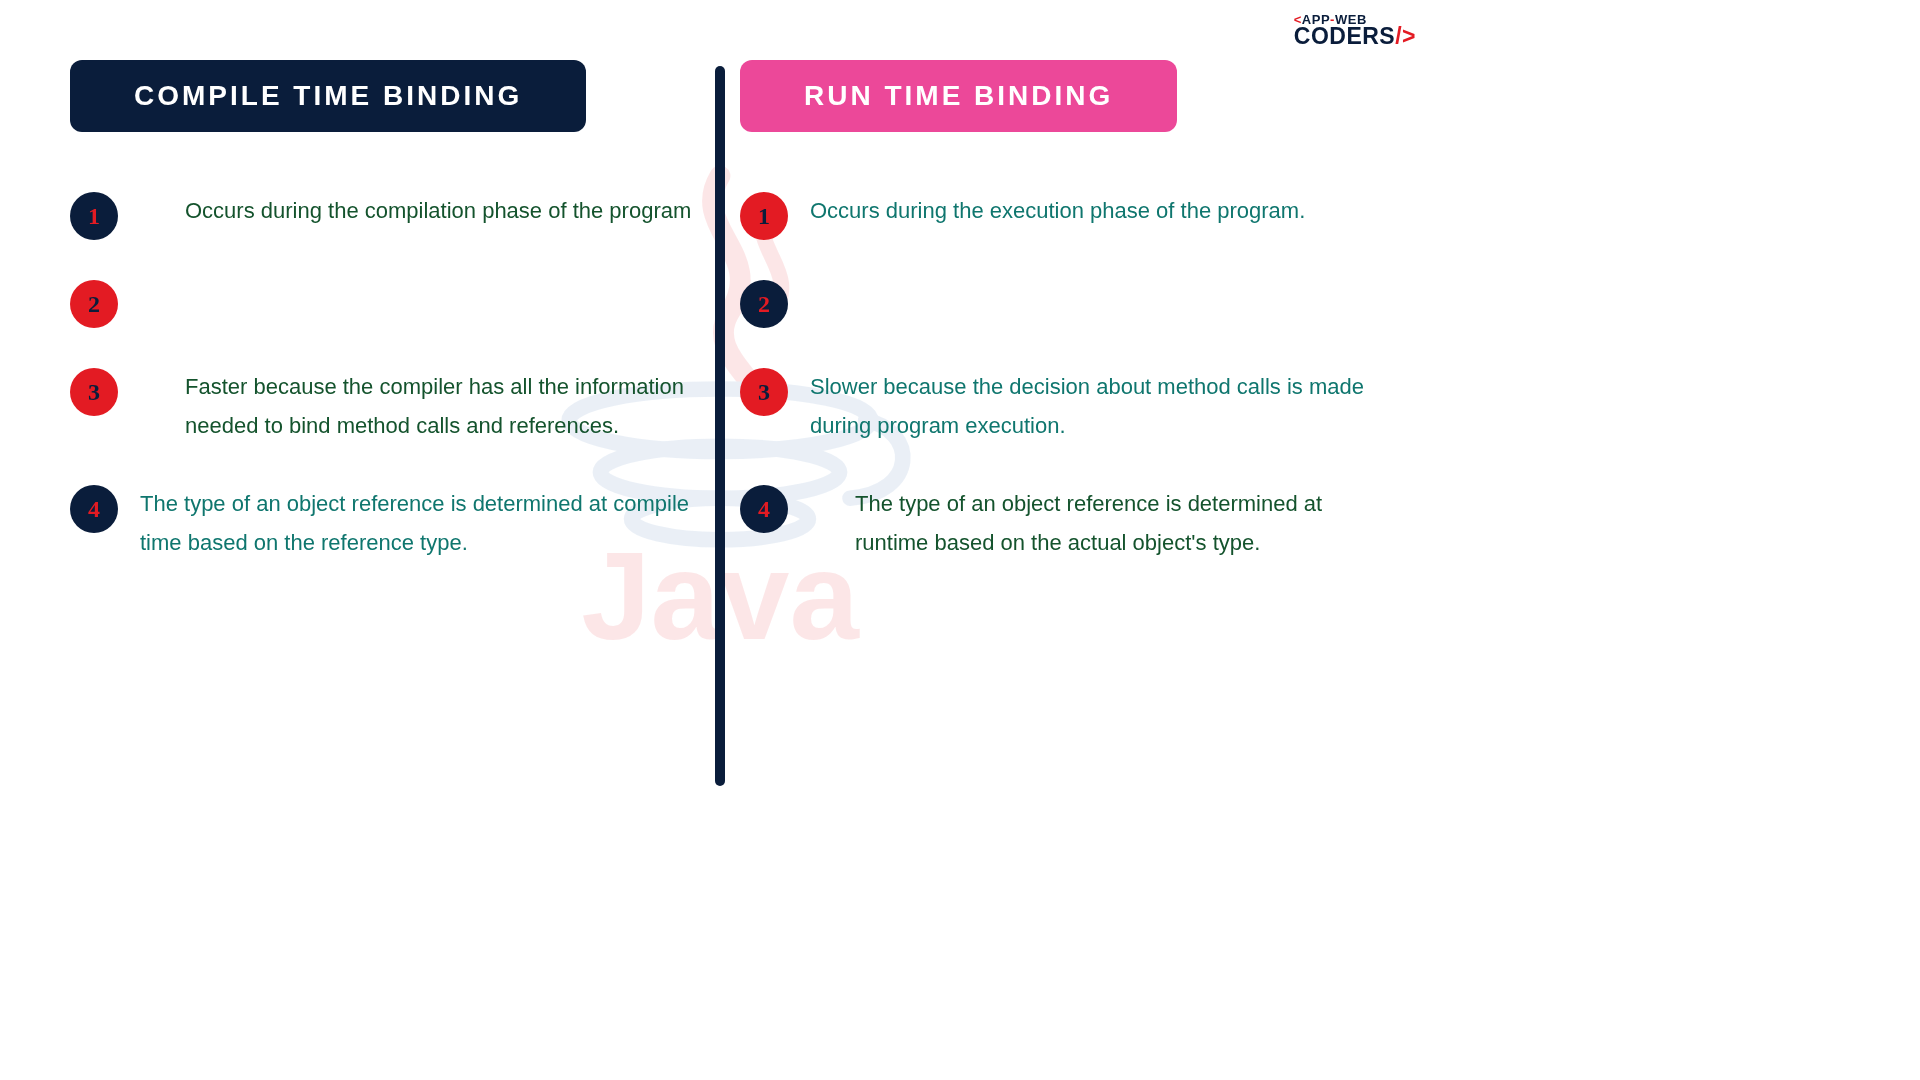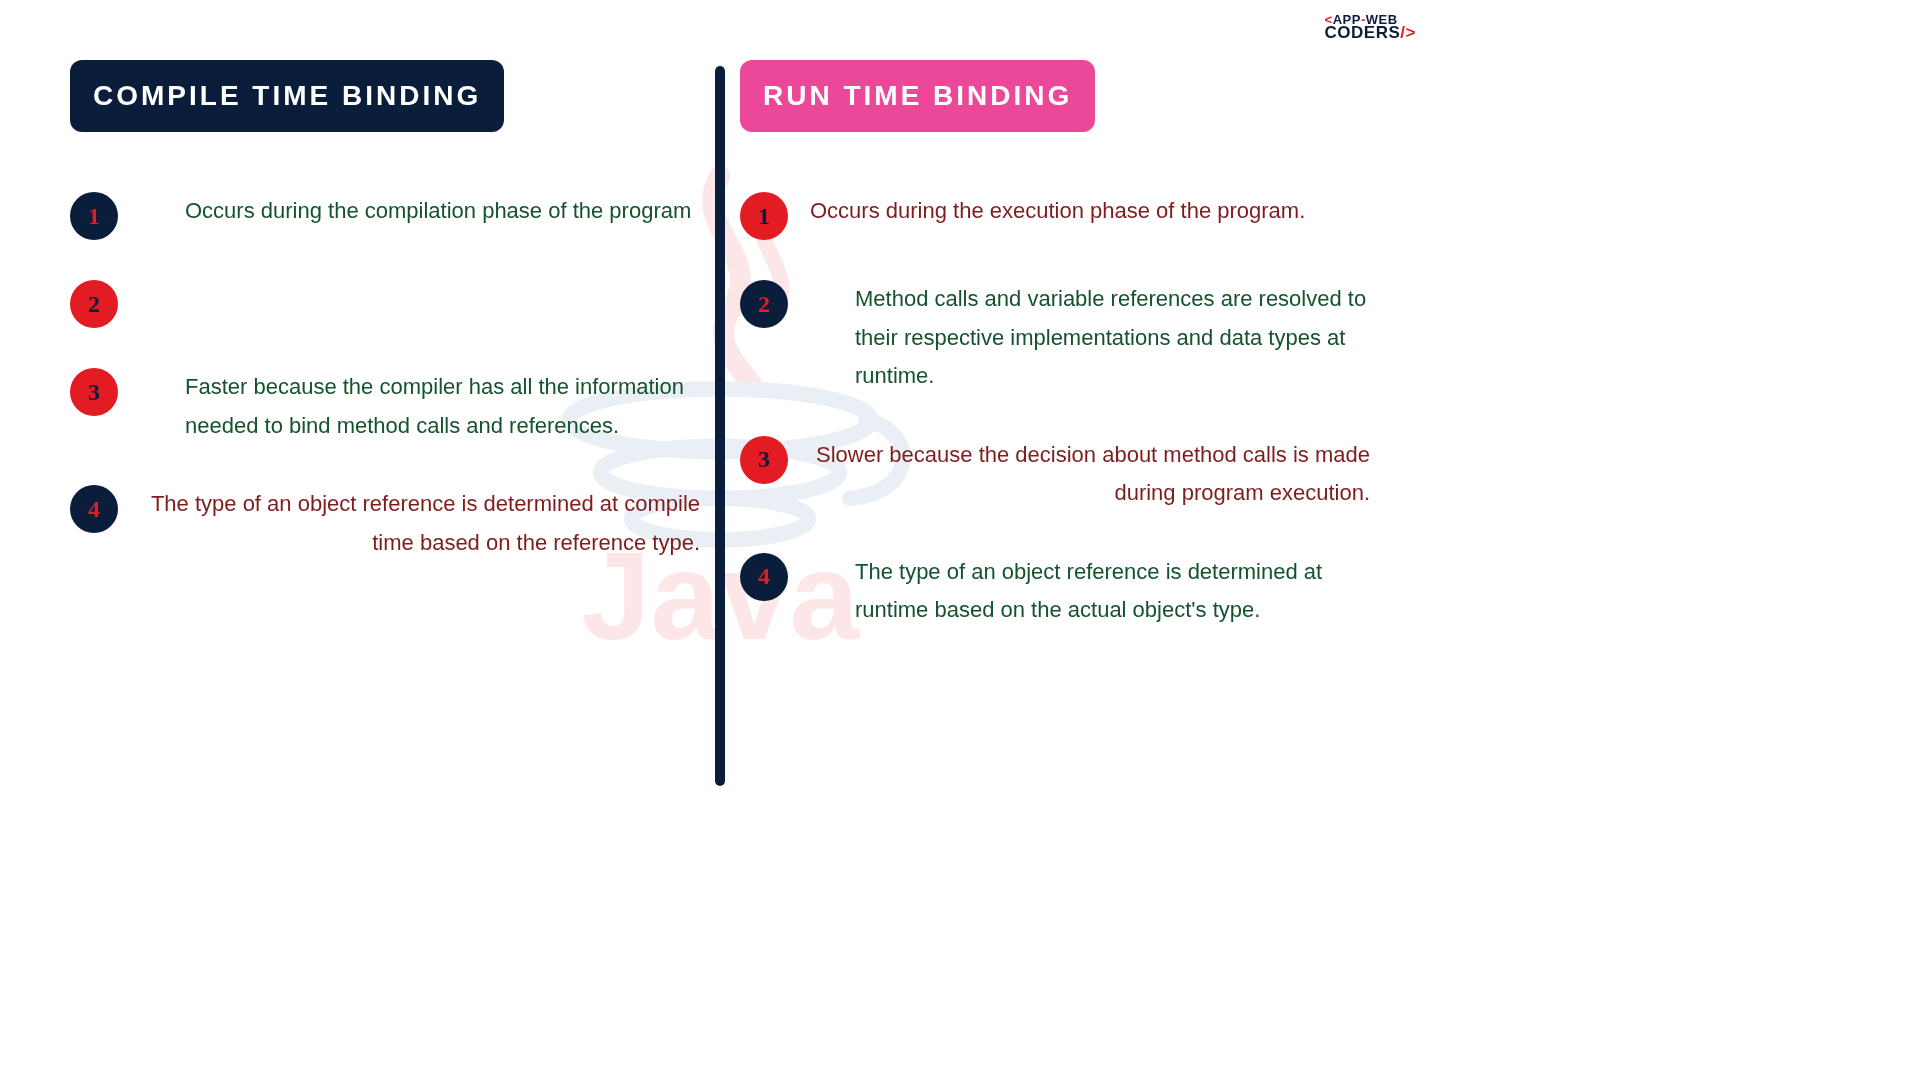--- a/index.html
+++ b/index.html
@@ -8,39 +8,39 @@
   .canvas { position: relative; width: 1440px; height: 810px; }
 
   
   .java-logo { position: absolute; left: 50%; top: 48%; transform: translate(-50%, -50%); width: 520px; height: 520px; opacity: 0.10; pointer-events: none; }
 
   .brand { position: absolute; top: 12px; right: 24px; font-weight: 800; font-size: 20px; color: #0a1d3b; letter-spacing: 0.5px; }
   .brand .lt, .brand .gt { color: #e31b23; font-weight: 900; }
   .brand .slash { color: #e31b23; font-weight: 900; }
   .brand .dash { color: #e31b23; }
   .brand .top { display: block; font-size: 13px; }
-  .brand .bot { display: block; font-size: 17px; margin-top: -4px; }
+  .brand .bot { display: block; font-size: 23px; margin-top: -4px; }
 
   .divider { position: absolute; left: 50%; top: 66px; transform: translateX(-50%); width: 10px; height: 720px; background: #0a1d3b; border-radius: 5px; }
 
   .col { position: absolute; top: 60px; width: 640px; }
   .col-left  { left: 70px; }
   .col-right { left: 740px; }
 
-  .pill { display: inline-block; padding: 20px 23px; border-radius: 12px; font-size: 28px; font-weight: 700; letter-spacing: 3px; color: #fff; text-transform: uppercase; font-family: 'Arial Black', 'Segoe UI', sans-serif; }
+  .pill { display: inline-block; padding: 20px 64px; border-radius: 12px; font-size: 28px; font-weight: 700; letter-spacing: 3px; color: #fff; text-transform: uppercase; font-family: 'Arial Black', 'Segoe UI', sans-serif; }
   .pill-navy { background: #0a1d3b; }
   .pill-red  { background: #ec4899; }
 
   .items { margin-top: 60px; }
   .item { display: flex; align-items: flex-start; gap: 22px; margin-bottom: 40px; }
   .badge { flex: 0 0 48px; width: 48px; height: 48px; border-radius: 50%; display: flex; align-items: center; justify-content: center; font-size: 24px; font-weight: 800; font-family: Georgia, 'Times New Roman', serif; }
   .badge-navy { background: #0a1d3b; color: #e31b23; }
   .badge-red  { background: #e31b23; color: #0a1d3b; }
   .text { font-size: 22px; line-height: 1.75; max-width: 560px; }
-  .text-navy { color: #7f1d1d; text-align: right; }
+  .text-navy { color: #0f766e; }
   .text-red  { color: #14532d; margin-left: 45px; }
 </style>
 </head>
 <body>
 
 <div class="canvas">
 
   <svg class="java-logo" viewBox="0 0 200 200">
     <g fill="none" stroke-linecap="round">
       <path d="M100 18 C 88 38, 118 48, 104 70 C 96 82, 108 92, 112 98" stroke="#e31b23" stroke-width="8"></path>
@@ -87,21 +87,20 @@
 
   <div class="col col-right">
     <div class="pill pill-red">RUN TIME BINDING</div>
     <div class="items">
       <div class="item">
         <div class="badge badge-red">1</div>
         <div class="text text-navy">Occurs during the execution phase of the program.</div>
       </div>
       <div class="item">
         <div class="badge badge-navy">2</div>
-        <div class="text text-red">Method calls and variable references are resolved to their respective implementations and data types at runtime.</div>
       </div>
       <div class="item">
         <div class="badge badge-red">3</div>
         <div class="text text-navy">Slower because the decision about method calls is made during program execution.</div>
       </div>
       <div class="item">
         <div class="badge badge-navy">4</div>
         <div class="text text-red">The type of an object reference is determined at runtime based on the actual object's type.</div>
       </div>
     </div>

